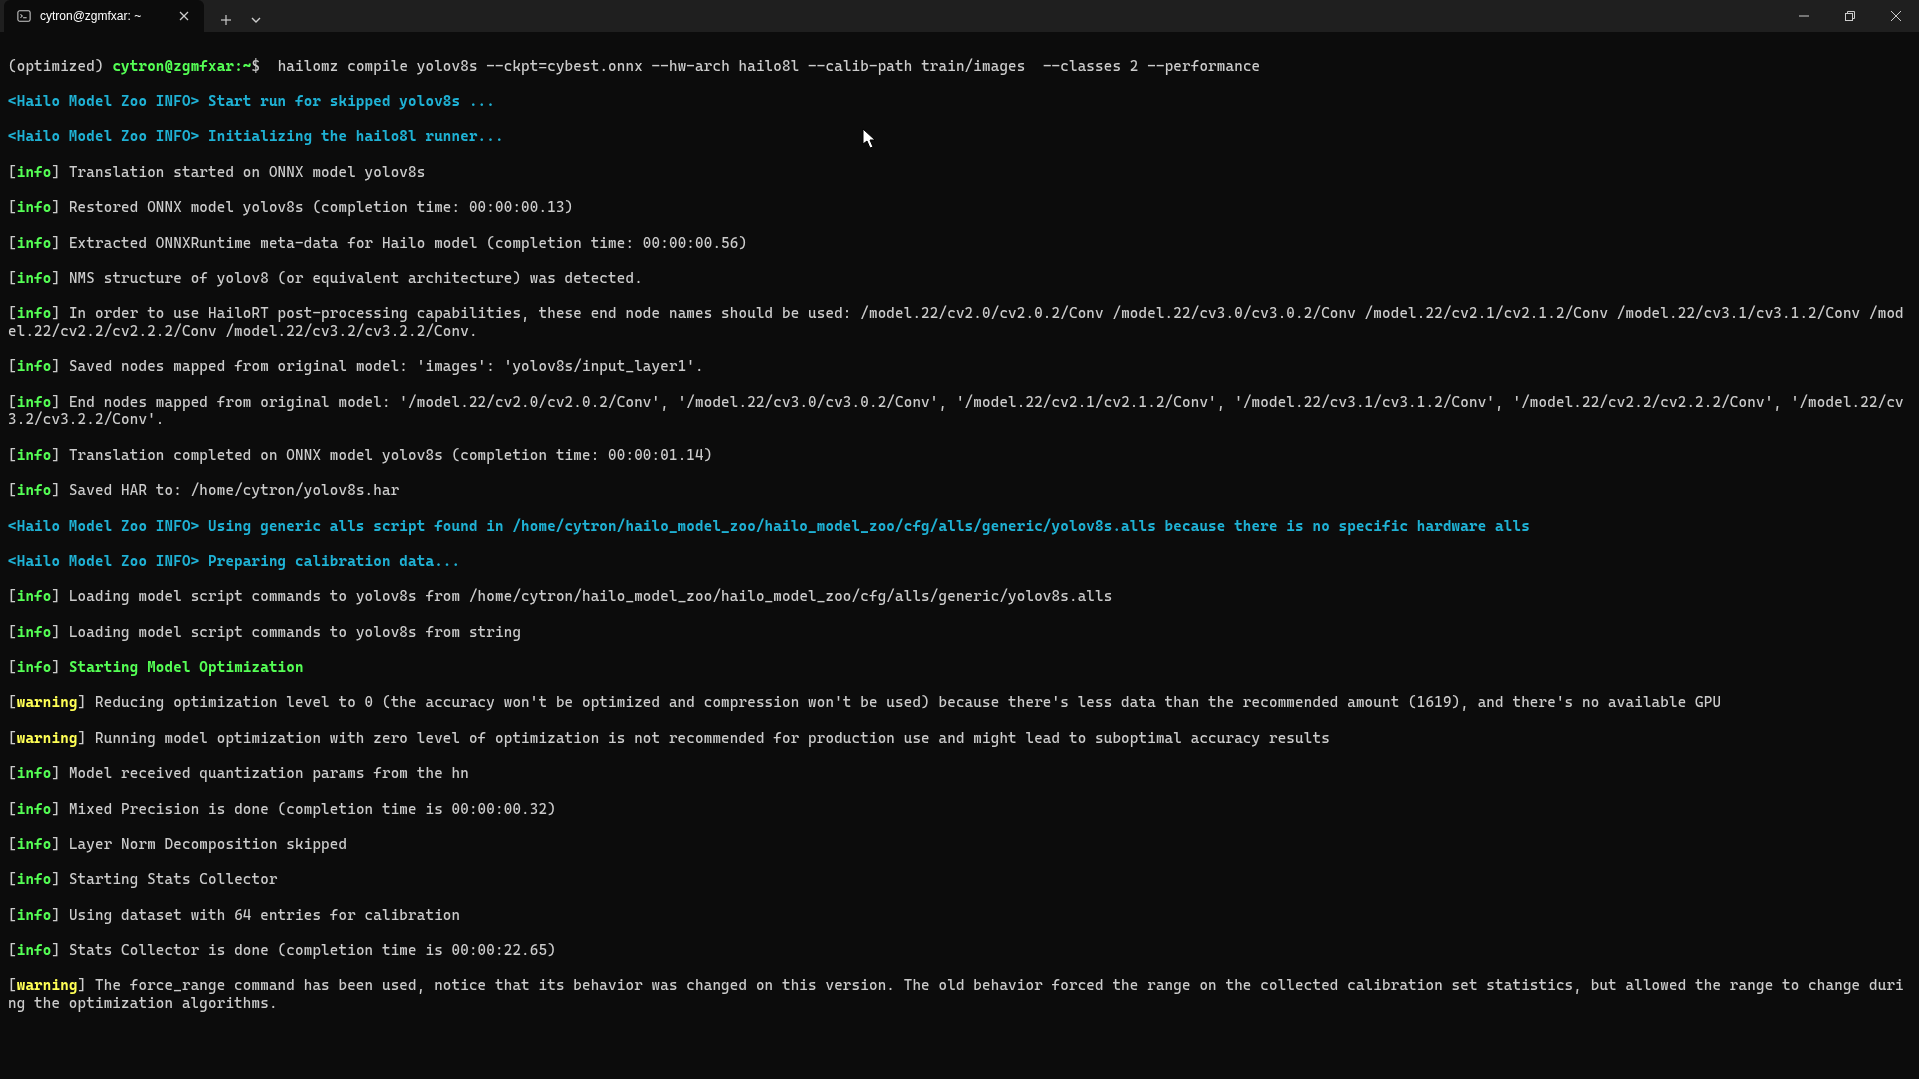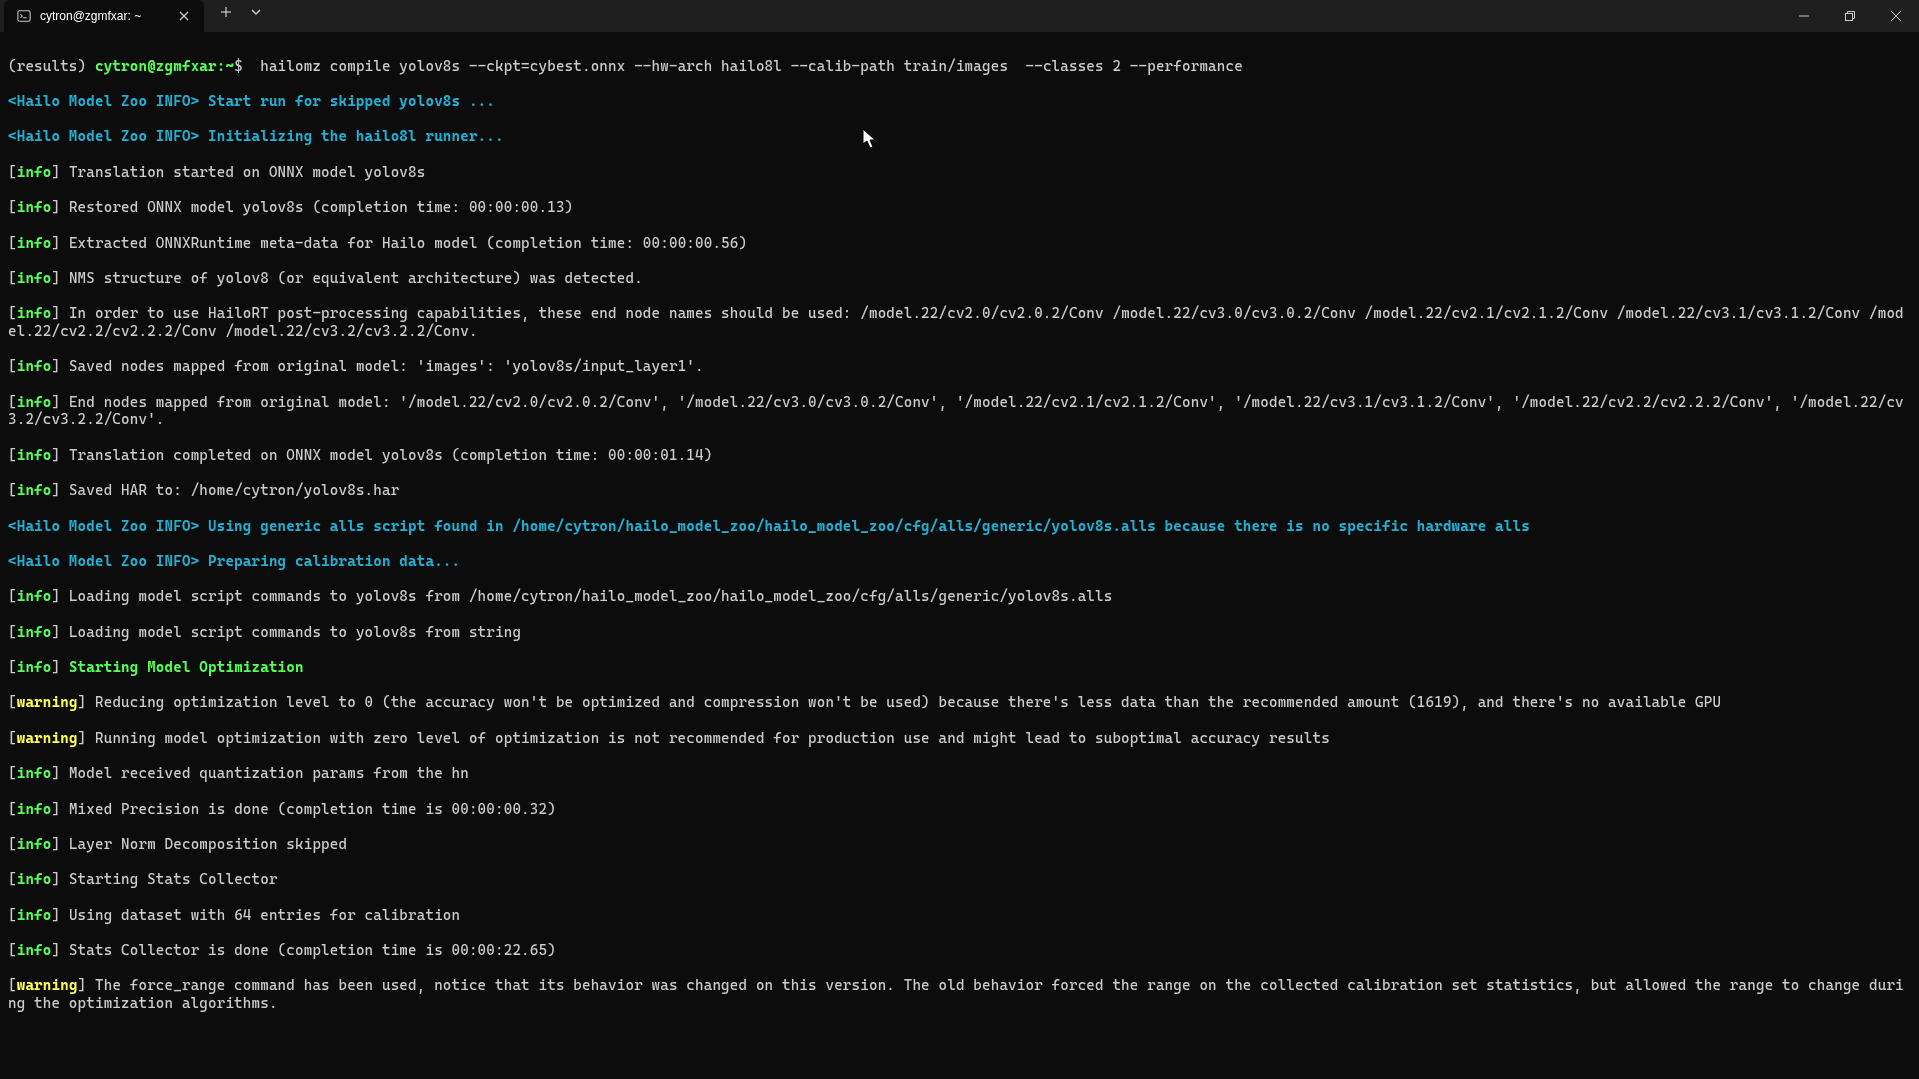--- a/index.html
+++ b/index.html
@@ -9,21 +9,21 @@
   font-size: 14.5px;
   color: #cccccc;
   overflow: hidden;
   width: 1919px;
   height: 1079px;
 }
 .titlebar {
   height: 32px;
   background: #1f1f1f;
   display: flex;
-  align-items: flex-start;
+  align-items: flex-end;
   user-select: none;
 }
 .tab {
   display: flex;
   align-items: center;
   height: 32px;
   padding: 0 12px;
   background: #0c0c0c;
   border-radius: 6px 6px 0 0;
   gap: 8px;
@@ -164,21 +164,21 @@
     <div class="win-btn close">
       <svg width="10" height="10" viewBox="0 0 10 10">
           <line x1="0" y1="0" x2="10" y2="10" stroke="#ccc" stroke-width="1"></line>
           <line x1="10" y1="0" x2="0" y2="10" stroke="#ccc" stroke-width="1"></line>
         </svg>
     </div>
   </div>
 </div>
 
 <div class="terminal">
-<div><span class="env">(results)</span> <span class="prompt-user"><span>cytron@zgmfxar</span>:<span>~</span></span><span class="prompt-sep">$</span> <span class="cmd"> hailomz compile yolov8s --ckpt=cybest.onnx --hw-arch hailo8l --calib-path train/images  --classes 2 --performance</span></div>
+<div><span class="env">(optimized)</span> <span class="prompt-user"><span>cytron@zgmfxar</span>:<span>~</span></span><span class="prompt-sep">$</span> <span class="cmd"> hailomz compile yolov8s --ckpt=cybest.onnx --hw-arch hailo8l --calib-path train/images  --classes 2 --performance</span></div>
 <div><span class="hmz">&lt;Hailo Model Zoo INFO&gt;</span> <span class="hmz">Start run for skipped yolov8s ...</span></div>
 <div><span class="hmz">&lt;Hailo Model Zoo INFO&gt;</span> <span class="hmz">Initializing the hailo8l runner...</span></div>
 <div><span class="info-b">[</span><span class="info">info</span><span class="info-b">]</span> <span class="txt">Translation started on ONNX model yolov8s</span></div>
 <div><span class="info-b">[</span><span class="info">info</span><span class="info-b">]</span> <span class="txt">Restored ONNX model yolov8s (completion time: 00:00:00.13)</span></div>
 <div><span class="info-b">[</span><span class="info">info</span><span class="info-b">]</span> <span class="txt">Extracted ONNXRuntime meta-data for Hailo model (completion time: 00:00:00.56)</span></div>
 <div><span class="info-b">[</span><span class="info">info</span><span class="info-b">]</span> <span class="txt">NMS structure of yolov8 (or equivalent architecture) was detected.</span></div>
 <div><span class="info-b">[</span><span class="info">info</span><span class="info-b">]</span> <span class="txt">In order to use HailoRT post-processing capabilities, these end node names should be used: /model.22/cv2.0/cv2.0.2/Conv /model.22/cv3.0/cv3.0.2/Conv /model.22/cv2.1/cv2.1.2/Conv /model.22/cv3.1/cv3.1.2/Conv /model.22/cv2.2/cv2.2.2/Conv /model.22/cv3.2/cv3.2.2/Conv.</span></div>
 <div><span class="info-b">[</span><span class="info">info</span><span class="info-b">]</span> <span class="txt">Saved nodes mapped from original model: 'images': 'yolov8s/input_layer1'.</span></div>
 <div><span class="info-b">[</span><span class="info">info</span><span class="info-b">]</span> <span class="txt">End nodes mapped from original model: '/model.22/cv2.0/cv2.0.2/Conv', '/model.22/cv3.0/cv3.0.2/Conv', '/model.22/cv2.1/cv2.1.2/Conv', '/model.22/cv3.1/cv3.1.2/Conv', '/model.22/cv2.2/cv2.2.2/Conv', '/model.22/cv3.2/cv3.2.2/Conv'.</span></div>
 <div><span class="info-b">[</span><span class="info">info</span><span class="info-b">]</span> <span class="txt">Translation completed on ONNX model yolov8s (completion time: 00:00:01.14)</span></div>

